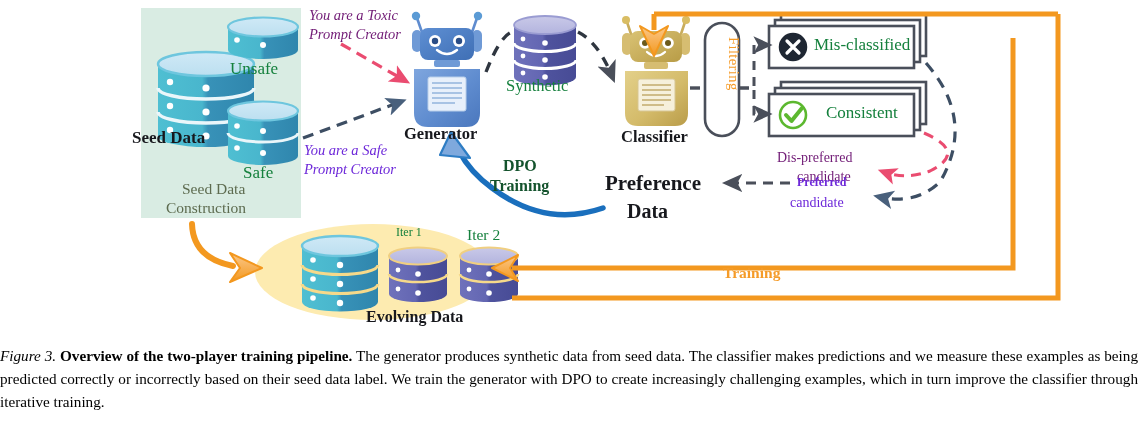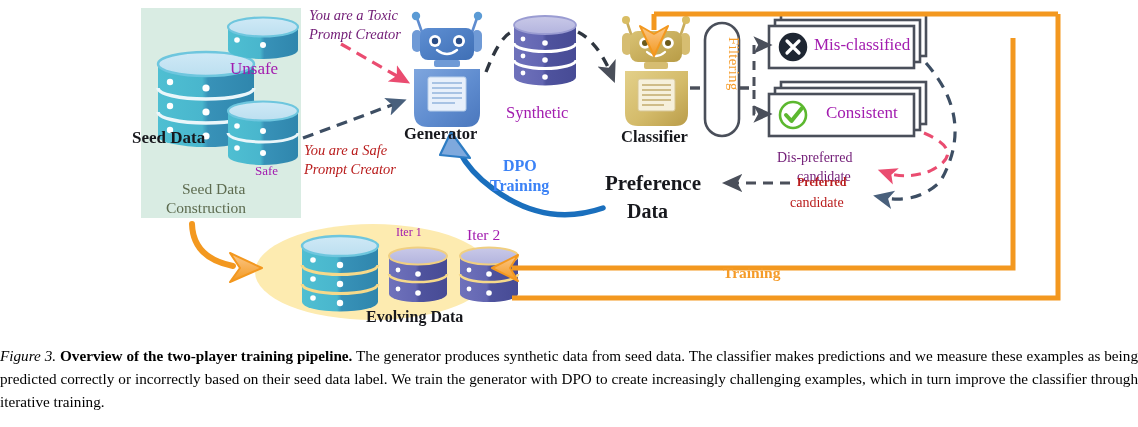--- a/index.html
+++ b/index.html
@@ -3,27 +3,27 @@
 <meta charset="utf-8">
 <style>
   html,body{margin:0;padding:0;background:#ffffff;}
   body{width:1138px;height:427px;font-family:"Liberation Serif",serif;overflow:hidden;}
   #stage{position:relative;width:1138px;height:427px;}
   #diagram{position:absolute;left:0;top:0;width:1138px;height:340px;}
   #diagram svg{position:absolute;left:0;top:0;}
 
   .lbl{position:absolute;white-space:nowrap;line-height:1.1;}
   .lbl-bold{font-weight:bold;color:#17181d;}
-  .lbl-plain{color:#a21caf;}
+  .lbl-plain{color:#15803d;}
   .lbl-ital{font-style:italic;}
 
   .pink{color:#701a75;}
-  .slate{color:#b91c1c;}
+  .slate{color:#6d28d9;}
   .orange{color:#f59b28;}
-  .dpoblue{color:#3b82f6;}
+  .dpoblue{color:#14532d;}
   .seedgreen{color:#5d6b4f;}
 
   
   #caption{position:absolute;left:0;top:344px;width:1138px;
     font-family:"Liberation Serif",serif;font-size:15.2px;color:#000;line-height:1.52;}
   #caption .figno{font-style:italic;}
   #caption .head{font-weight:bold;}
   #caption p{margin:0;text-align:justify;text-justify:inter-word;}
 </style>
 </head>
@@ -281,34 +281,34 @@
       <path d="M518 255 L492 268 L518 281 L510 268 Z" fill="url(#orangeArrow)" stroke="#f3981f" stroke-width="2" stroke-linejoin="round"></path>
 
       <path d="M654 14 L654 30" stroke="#f3981f" stroke-width="5" fill="none"></path>
       <path d="M640 26 L654 56 L668 26 L654 34 Z" fill="url(#orangeArrow)" stroke="#f3981f" stroke-width="2" stroke-linejoin="round"></path>
     </svg>
 
     <div class="lbl lbl-bold" style="left:132px;top:129px;font-size:17px;">Seed Data</div>
 
     <div class="lbl lbl-plain" style="left:230px;top:60px;font-size:17px;">Unsafe</div>
 
-    <div class="lbl lbl-plain" style="left:243px;top:164px;font-size:13px;margin-left:12px;">Safe</div>
+    <div class="lbl lbl-plain" style="left:243px;top:164px;font-size:17px;">Safe</div>
 
     <div class="lbl seedgreen" style="left:182px;top:180px;font-size:15.5px;">Seed Data</div>
     <div class="lbl seedgreen" style="left:166px;top:199px;font-size:15.5px;">Construction</div>
 
     <div class="lbl lbl-ital pink" style="left:309px;top:8px;font-size:14.5px;">You are a Toxic</div>
     <div class="lbl lbl-ital pink" style="left:309px;top:27px;font-size:14.5px;">Prompt Creator</div>
 
     <div class="lbl lbl-ital slate" style="left:304px;top:143px;font-size:14.5px;">You are a Safe</div>
     <div class="lbl lbl-ital slate" style="left:304px;top:162px;font-size:14.5px;">Prompt Creator</div>
 
     <div class="lbl lbl-bold" style="left:404px;top:125px;font-size:16.5px;">Generator</div>
 
-    <div class="lbl lbl-plain" style="left:506px;top:77px;font-size:16.5px;margin-top:27px;">Synthetic</div>
+    <div class="lbl lbl-plain" style="left:506px;top:77px;font-size:16.5px;">Synthetic</div>
 
     <div class="lbl lbl-bold" style="left:621px;top:128px;font-size:16.5px;">Classifier</div>
 
     <div class="lbl orange" style="left:703px;top:37px;width:38px;font-size:14.5px;
          writing-mode:vertical-rl;text-orientation:mixed;letter-spacing:0.4px;">Filtering</div>
 
     <div class="lbl lbl-plain" style="left:814px;top:36px;font-size:17px;">Mis-classified</div>
 
     <div class="lbl lbl-plain" style="left:826px;top:104px;font-size:17px;">Consistent</div>
 

